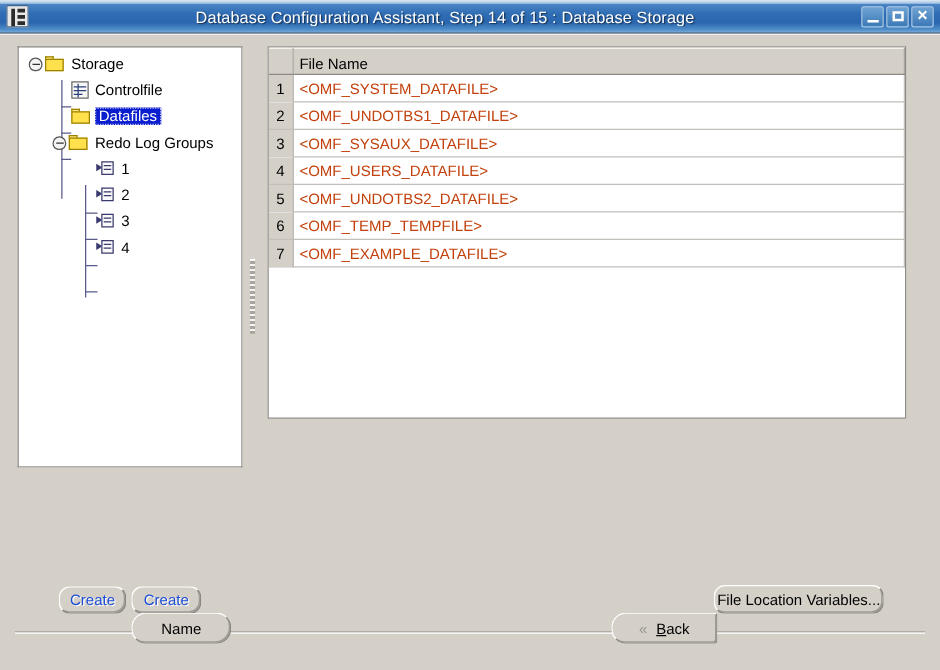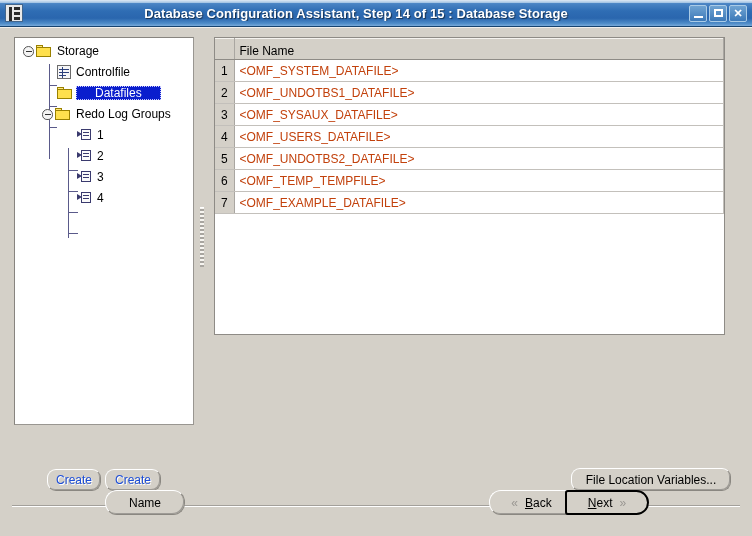--- a/index.html
+++ b/index.html
@@ -55,21 +55,21 @@
   }
   .app-icon .bar.v  { left: 3px; top: 2px; width: 3px; height: 14px; }
   .app-icon .b1 { left: 8px; top: 2px;  width: 6px; height: 3px; }
   .app-icon .b2 { left: 8px; top: 7px;  width: 6px; height: 3px; }
   .app-icon .b3 { left: 8px; top: 12px; width: 6px; height: 3px; }
   .titlebar-title {
     flex: 1 1 auto;
     text-align: center;
     color: #ffffff;
     font-size: 13px;
-    font-weight: bold;
+    font-weight: normal;
     letter-spacing: 0.1px;
     text-shadow: 1px 1px 1px rgba(0,0,0,0.55);
     white-space: nowrap;
     overflow: hidden;
     padding: 0 4px;
   }
   .win-btns {
     display: flex;
     gap: 2px;
     margin-right: 5px;
@@ -111,21 +111,21 @@
     height: 509px;
     background: #d4d0c8;
     border-top: 1px solid #f2f0ec;
     box-sizing: border-box;
   }
 
   
   .tree-panel {
     position: absolute;
     left: 14px; top: 9px;
-    width: 180px; height: 388px;
+    width: 180px; height: 337px;
     background: #ffffff;
     border: 1px solid #999691;
     border-top-color: #87847f;
     border-left-color: #87847f;
     box-sizing: border-box;
     overflow: hidden;
   }
   .tree {
     position: relative;
     padding: 4px 0 0 0;
@@ -227,21 +227,21 @@
     border-top: 3px solid transparent;
     border-bottom: 3px solid transparent;
     border-left: 5px solid #3a3a6e;
   }
   .tlabel { padding: 0 2px; line-height: 14px; }
   .tlabel.sel {
     background: #0a1ecd;
     color: #ffffff;
     outline: 1px dotted #c8c8ff;
     outline-offset: -1px;
-    padding: 0 19px;
+    padding: 0 3px;
   }
   .tline {
     position: absolute;
     background: #5a5a8a;
   }
 
   
   .splitter {
     position: absolute;
     left: 196px; top: 9px;
@@ -338,21 +338,21 @@
     width: 54px; height: 22px;
   }
   .btn-delete {
     position: absolute;
     left: 105px; top: 441px;
     width: 56px; height: 22px;
   }
   .btn-flv {
     position: absolute;
     left: 571px; top: 440px;
-    width: 160px; height: 23px;
+    width: 136px; height: 23px;
   }
   .footer-sep {
     position: absolute;
     left: 12px; top: 477px;
     width: 728px; height: 2px;
     border-top: 1px solid #a3a09b;
     border-bottom: 1px solid #ffffff;
     box-sizing: border-box;
   }
   .btn-cancel {
@@ -577,20 +577,16 @@
 
     <div class="footer-sep"></div>
 
     <button class="btn btn-help">Name</button>
 
     <div class="nav-group">
       <button class="btn btn-back">
         <span class="chev">«</span>
         <span class="lbl"><span class="mn">B</span><span>ack</span></span>
       </button>
-      <button class="btn btn-next">
-        <span class="lbl"><span class="mn">N</span><span>ext</span></span>
-        <span class="chev">»</span>
-      </button>
     </div>
 
   </div>
 </div>
 
 </body></html>

